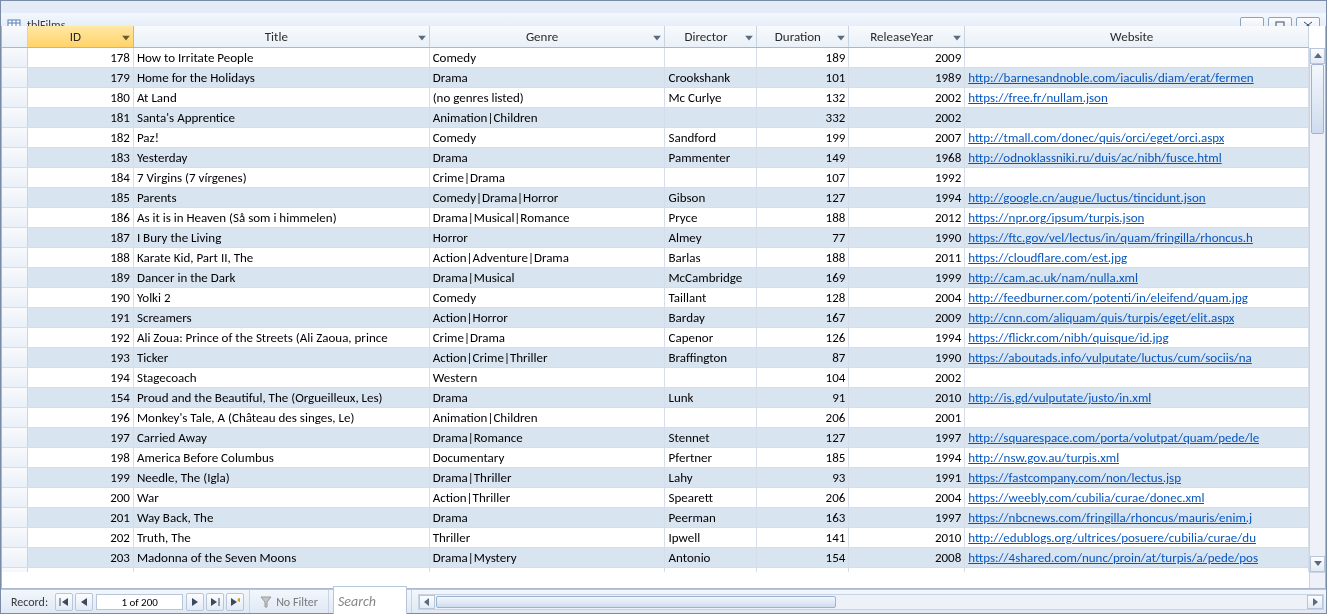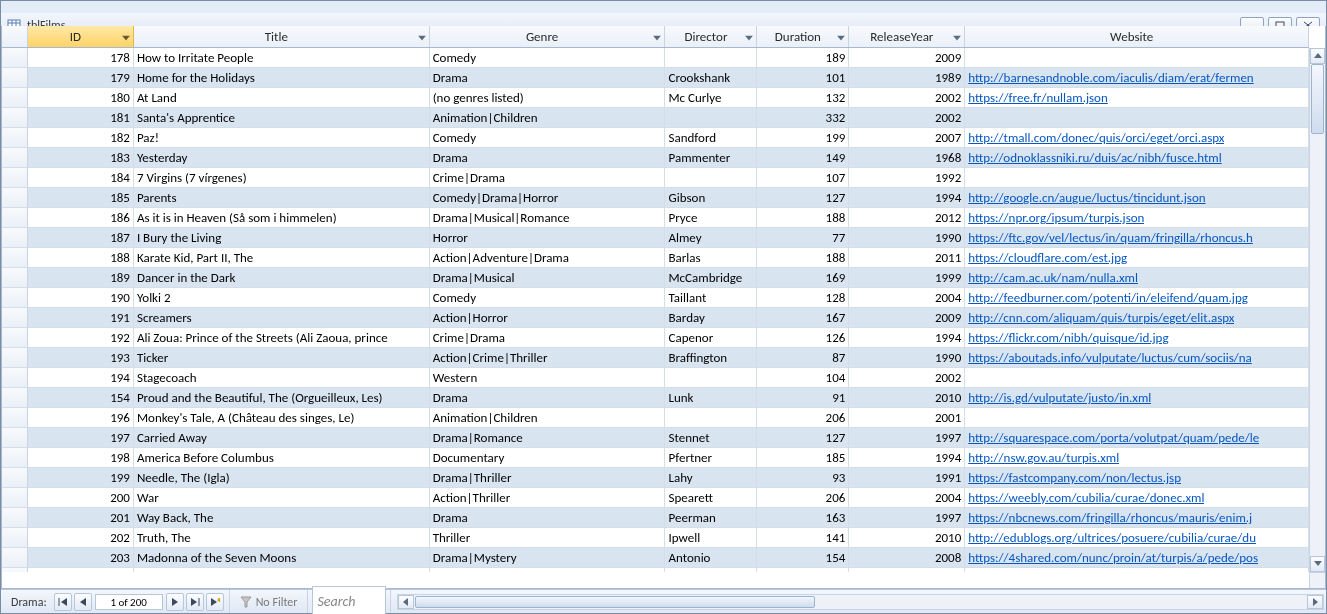--- a/index.html
+++ b/index.html
@@ -45,21 +45,21 @@
   .vscroll { position:absolute; top:22px; right:0; bottom:16px; width:16px; background:#eef2f8; border-left:1px solid #c8d3e3; }
   .vsbtn { height:16px; background:linear-gradient(#fdfdff,#e2eaf5); border:1px solid #b8c6da; display:flex; align-items:center; justify-content:center; cursor:pointer; }
   .vtrack { position:absolute; top:16px; bottom:16px; left:0; right:0; }
   .vthumb { position:absolute; left:1px; right:1px; background:linear-gradient(#f3f7fd,#cfdcee); border:1px solid #9db3d0; border-radius:2px; cursor:pointer; }
 
   
   .navbar { position:absolute; left:0; right:0; bottom:0; height:24px; background:linear-gradient(#f3f7fd,#dfe8f4); border-top:1px solid #b8c6da; display:flex; align-items:center; font-size:12px; }
   .nav-seg { display:flex; align-items:center; padding:0 4px; border-right:1px solid #c8d3e3; height:100%; }
   .nav-label { padding:0 6px; color:#3a3a3a; }
   .nbtn { width:18px; height:18px; border:1px solid #b8c6da; background:linear-gradient(#fdfdff,#e2eaf5); border-radius:2px; margin:0 1px; display:flex; align-items:center; justify-content:center; cursor:pointer; }
-  .recbox { width:68px; height:16px; border:1px solid #b8c6da; background:#fff; text-align:center; margin:0 2px; font-size:11px; padding:1px 2px; }
+  .recbox { width:87px; height:16px; border:1px solid #b8c6da; background:#fff; text-align:center; margin:0 2px; font-size:11px; padding:1px 2px; }
   .filterbtn { display:flex; align-items:center; color:#7a7a7a; padding:0 6px; cursor:pointer; }
   .filterbtn svg { margin-right:4px; }
   .searchbox { width:74px; height:32px; border:1px solid #b8c6da; background:#fff; padding:0 4px; font-size:14px; color:#888; font-style:italic; display:flex; align-items:center; }
   .hscroll-track { flex:1; height:16px; margin:0 2px 0 6px; background:#eef2f8; border:1px solid #c8d3e3; position:relative; }
   .hbtn { width:16px; height:14px; background:linear-gradient(#fdfdff,#e2eaf5); border:1px solid #b8c6da; position:absolute; top:0; display:flex; align-items:center; justify-content:center; cursor:pointer; }
   .hbtn.l { left:0; }
   .hbtn.r { right:0; }
   .hthumb { position:absolute; top:1px; bottom:1px; background:linear-gradient(#f3f7fd,#cfdcee); border:1px solid #9db3d0; border-radius:2px; cursor:pointer; }
   .corner { position:absolute; right:0; bottom:0; width:16px; height:16px; background:#eef2f8; border-left:1px solid #c8d3e3; border-top:1px solid #c8d3e3; }
 </style>
@@ -473,21 +473,21 @@
             <polygon points="0,0 8,0 4,5" fill="#5a6b80"></polygon>
           </svg>
         </div>
     </div>
 
     <div class="corner"></div>
   </div>
 
   <div class="navbar">
     <div class="nav-seg">
-      <span class="nav-label">Drama:</span>
+      <span class="nav-label">Record:</span>
       <span class="nbtn">
           <svg width="10" height="8">
             <line x1="1" y1="0" x2="1" y2="8" stroke="#3a4a60"></line>
             <polygon points="9,0 9,8 3,4" fill="#3a4a60"></polygon>
           </svg>
         </span>
       <span class="nbtn">
           <svg width="8" height="8">
             <polygon points="7,0 7,8 1,4" fill="#3a4a60"></polygon>
           </svg>

